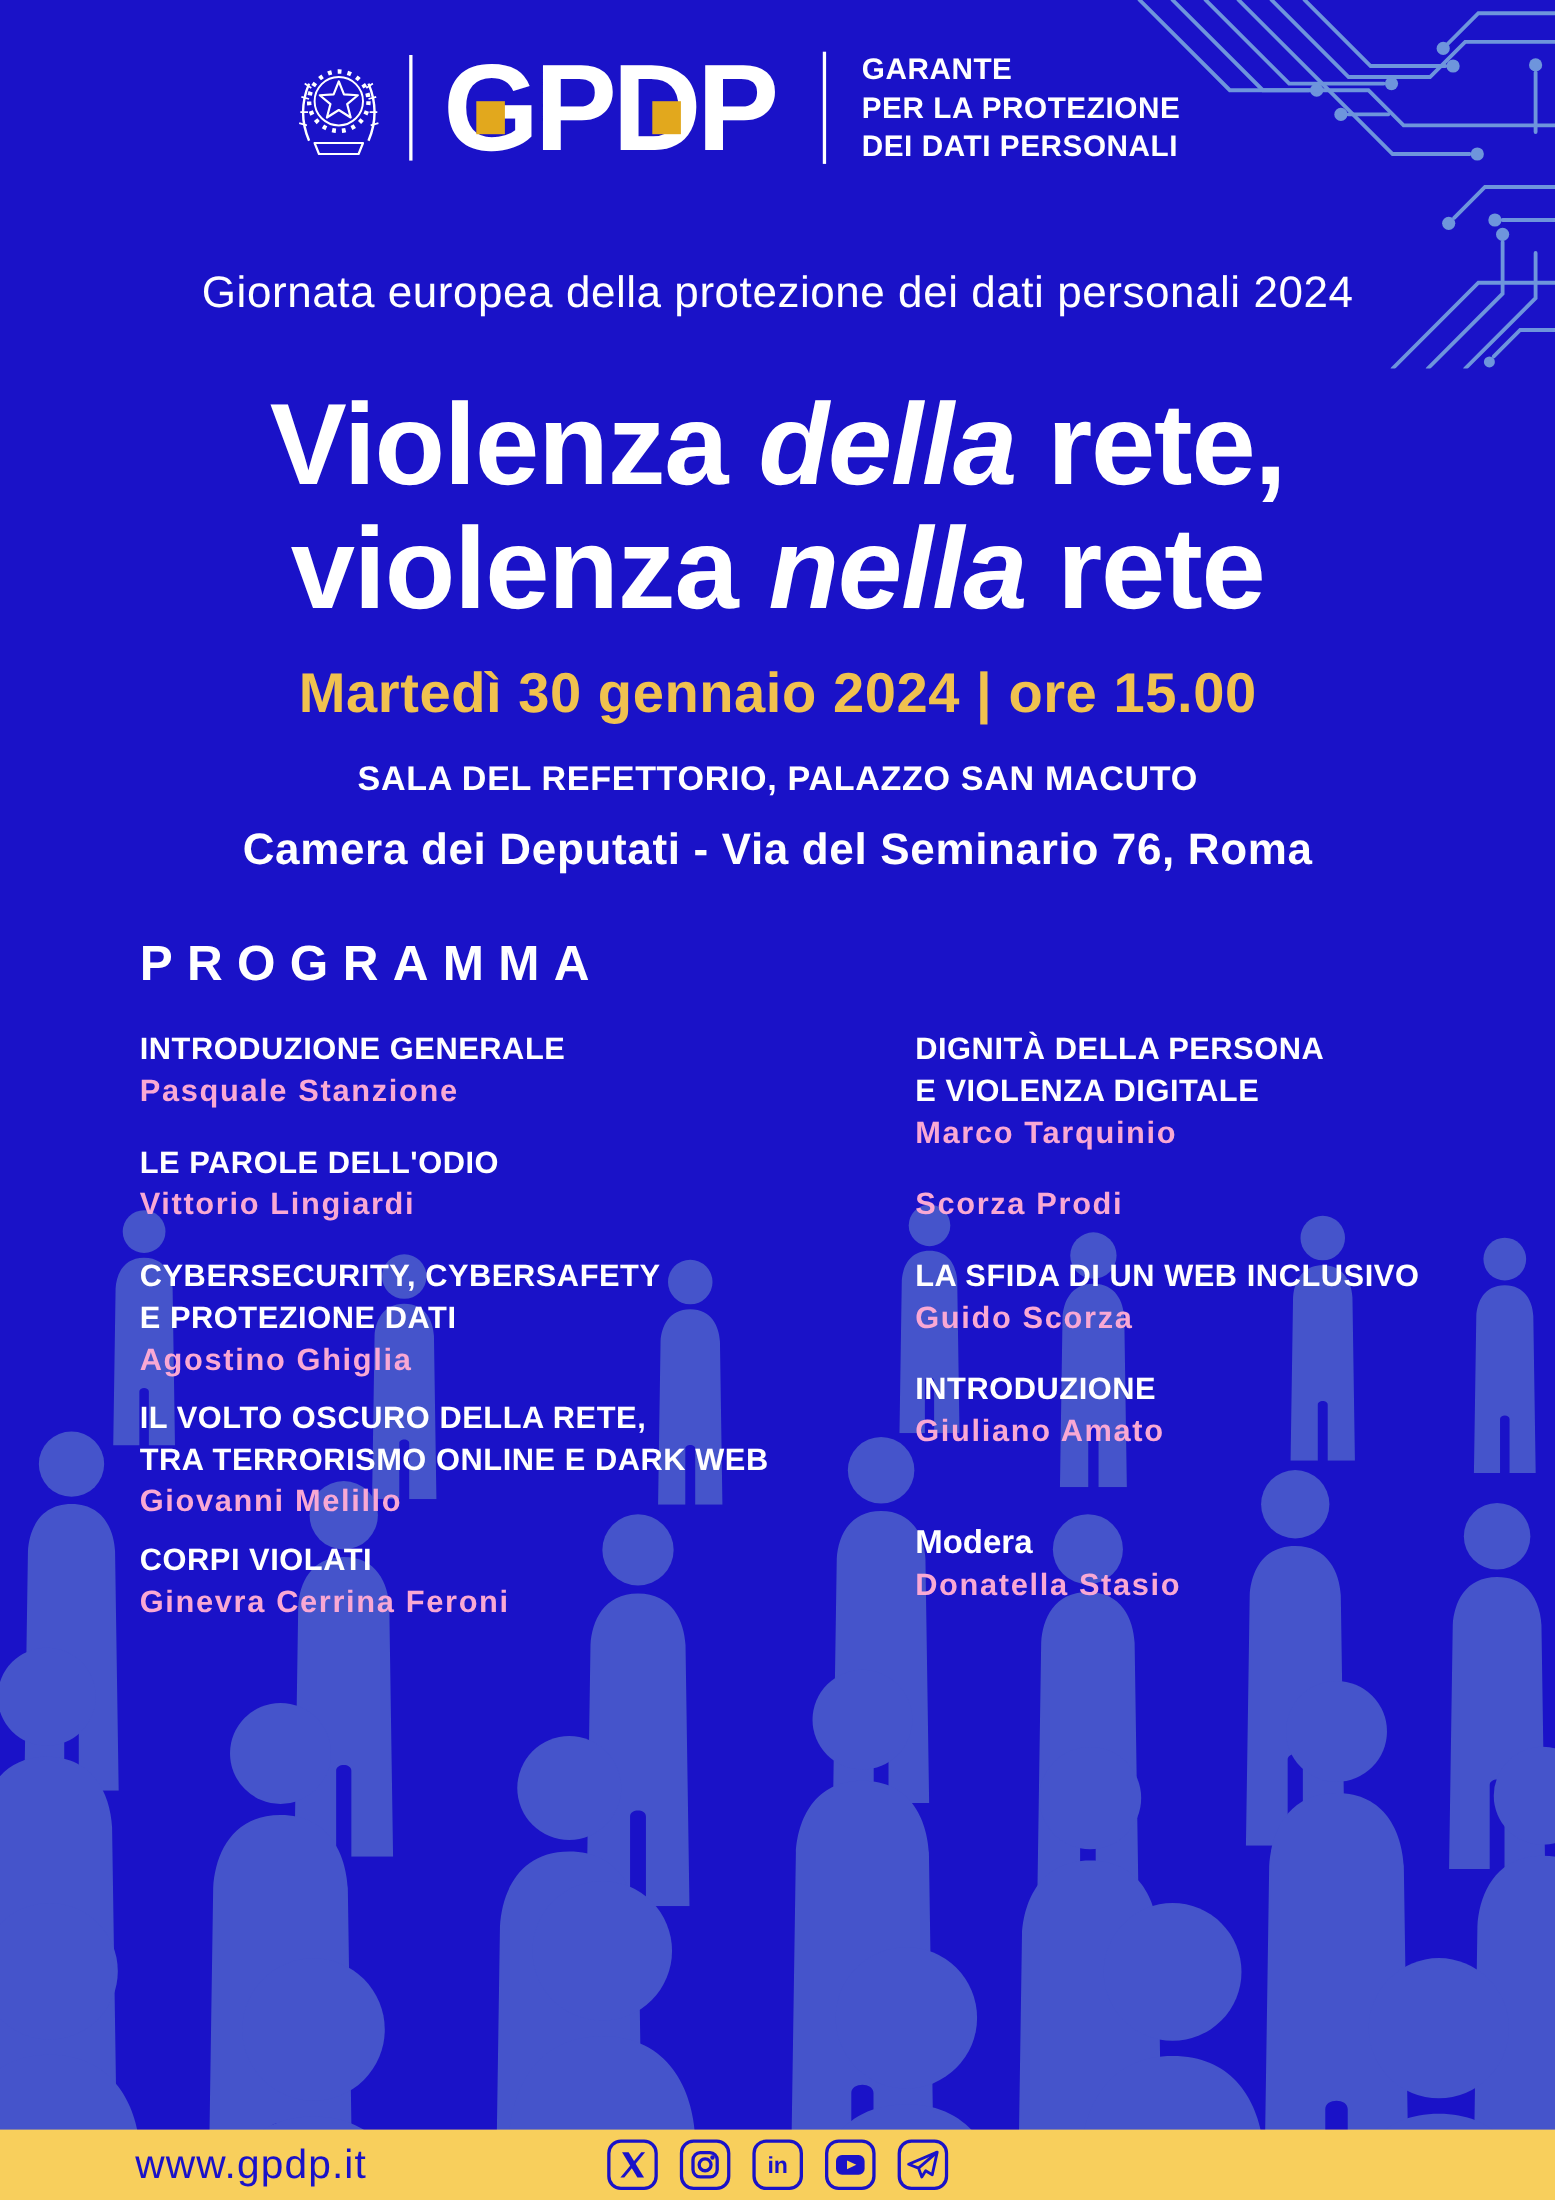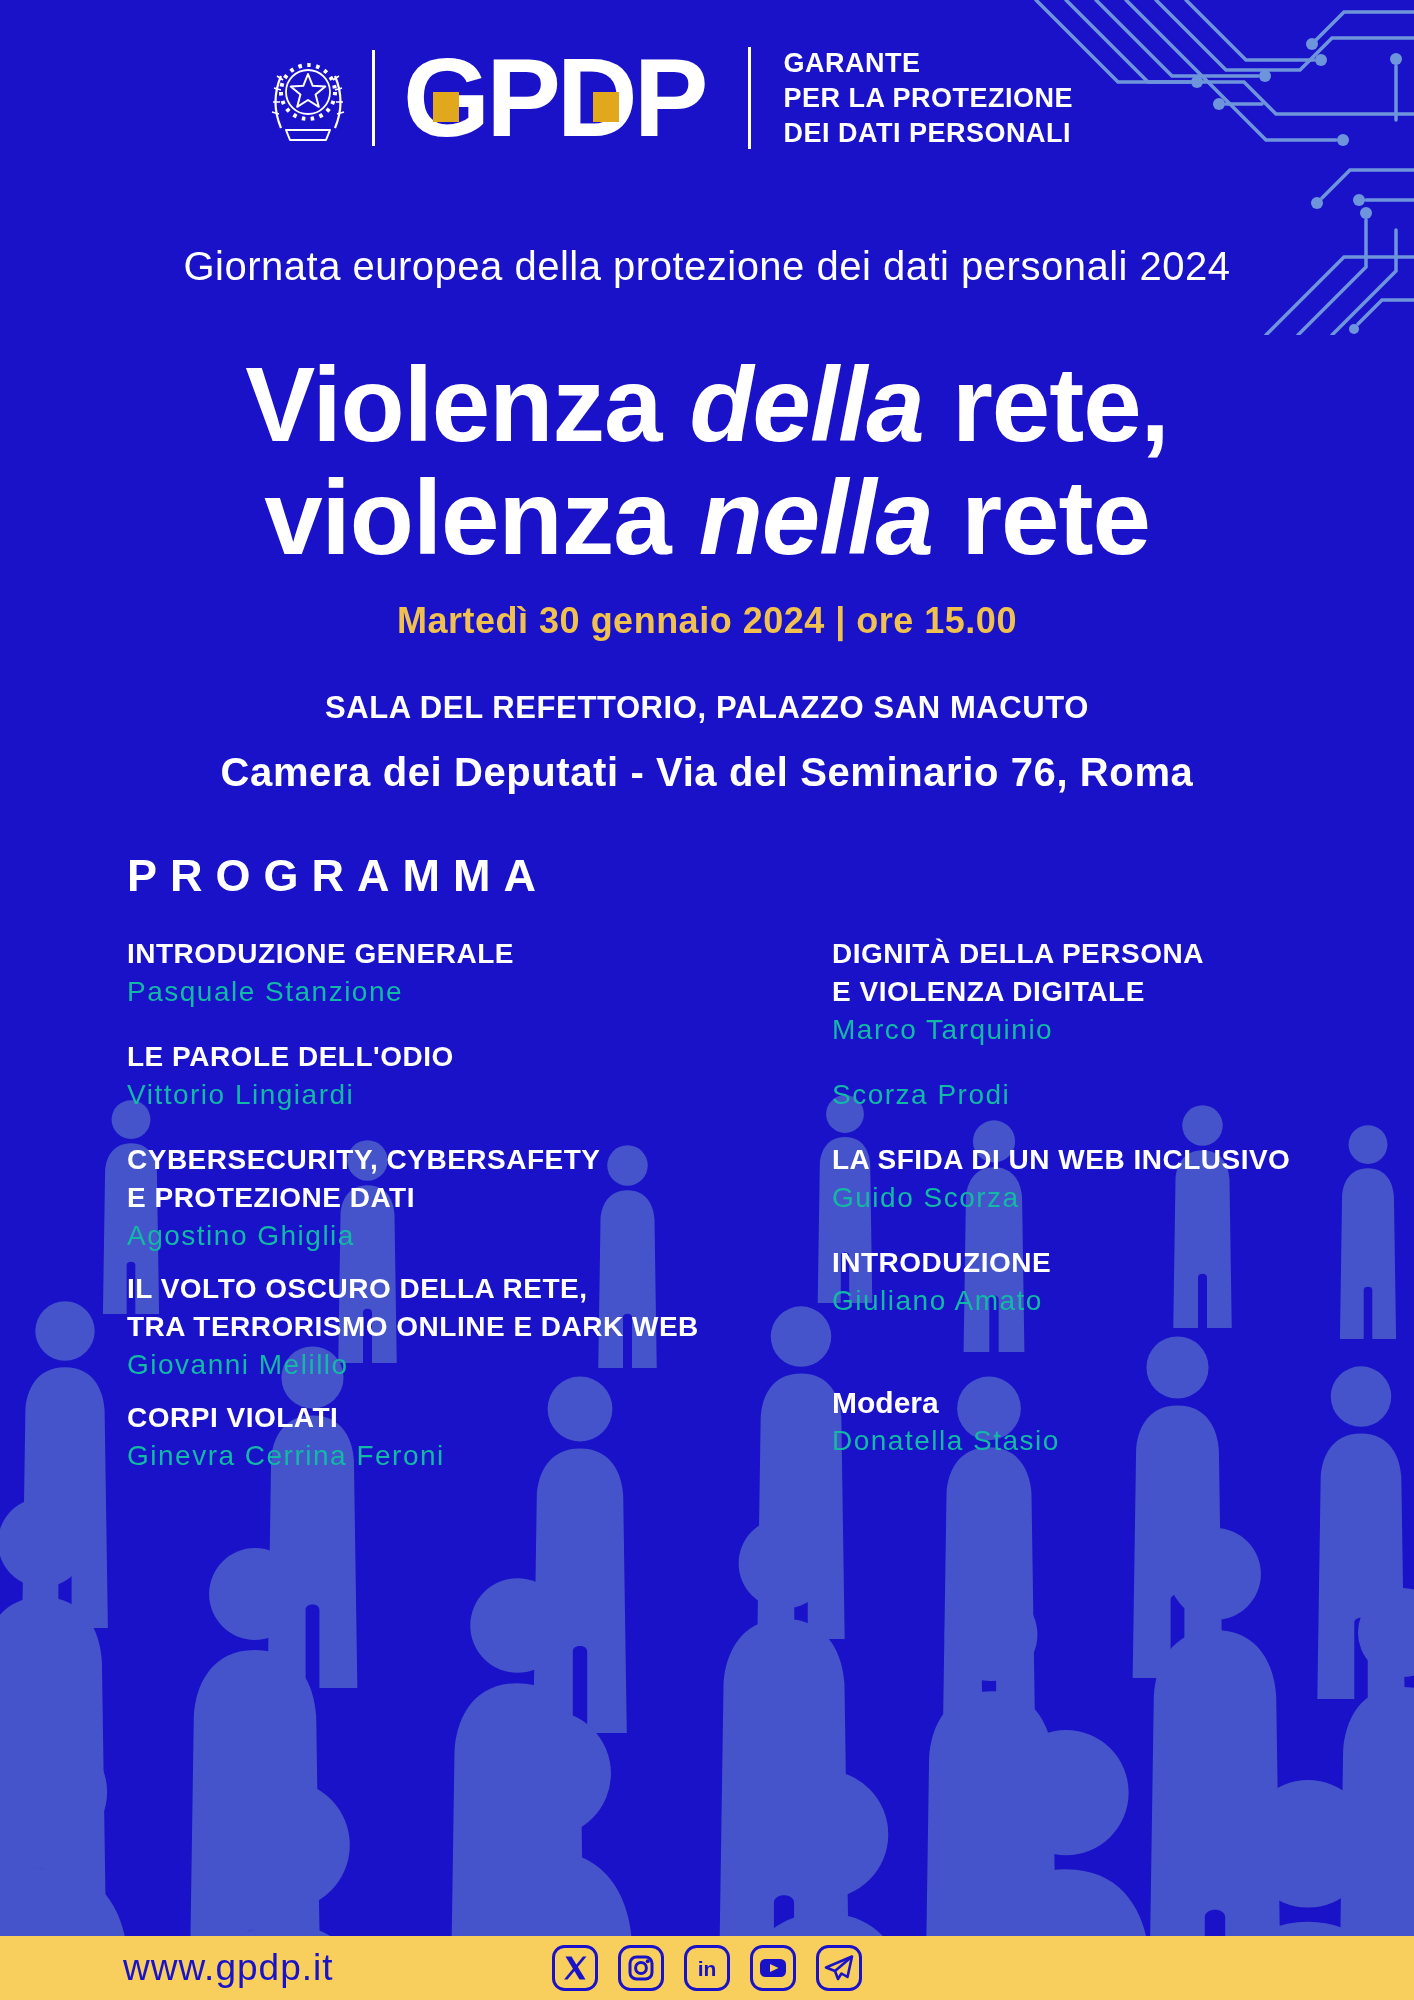--- a/index.html
+++ b/index.html
@@ -33,39 +33,39 @@
     text-align:center; font-size:40px; font-weight:400; letter-spacing:0.5px;
   }
   .event-title {
     position:absolute; left:0; top:348px; width:100%;
     text-align:center; font-size:105px; font-weight:700; line-height:113px;
     letter-spacing:-1px;
   }
   .event-title em { font-style:italic; }
   .datetime {
     position:absolute; left:0; top:600px; width:100%;
-    text-align:center; font-size:36px; font-weight:700; color:#F0C14F;
+    text-align:center; font-size:51px; font-weight:700; color:#F0C14F;
     letter-spacing:0.5px;
   }
   .venue1 { position:absolute; left:0; top:690px; width:100%;
     text-align:center; font-size:31px; font-weight:700; letter-spacing:0.6px; }
   .venue2 { position:absolute; left:0; top:750px; width:100%;
     text-align:center; font-size:40px; font-weight:700; letter-spacing:0.6px; }
   
   .prog-heading {
     position:absolute; left:127px; top:850px;
     font-size:45px; font-weight:700; letter-spacing:13px;
   }
   .col { position:absolute; top:935px; width:600px; }
   .col-left  { left:127px; }
   .col-right { left:832px; width:560px; }
   .prog-item { margin-bottom:27px; }
   .prog-item.tight { margin-bottom:15px; }
   .prog-title { font-size:28px; font-weight:700; line-height:38px; letter-spacing:0.5px; color:#ffffff; }
-  .prog-speaker { font-size:28px; font-weight:400; line-height:38px; letter-spacing:1.5px; color:#14b8a6; }
+  .prog-speaker { font-size:28px; font-weight:700; line-height:38px; letter-spacing:1.5px; color:#f9a8d4; }
   .moderator { margin-top:64px; }
   .mod-label { font-size:30px; font-weight:700; line-height:38px; color:#ffffff; }
   
   .crowd { position:absolute; left:0; top:1043px; width:1414px; height:900px; }
   
   .footer {
     position:absolute; left:0; bottom:0; width:100%; height:64px;
     background:#F8CF5C; display:flex; align-items:center;
   }
   .website {

